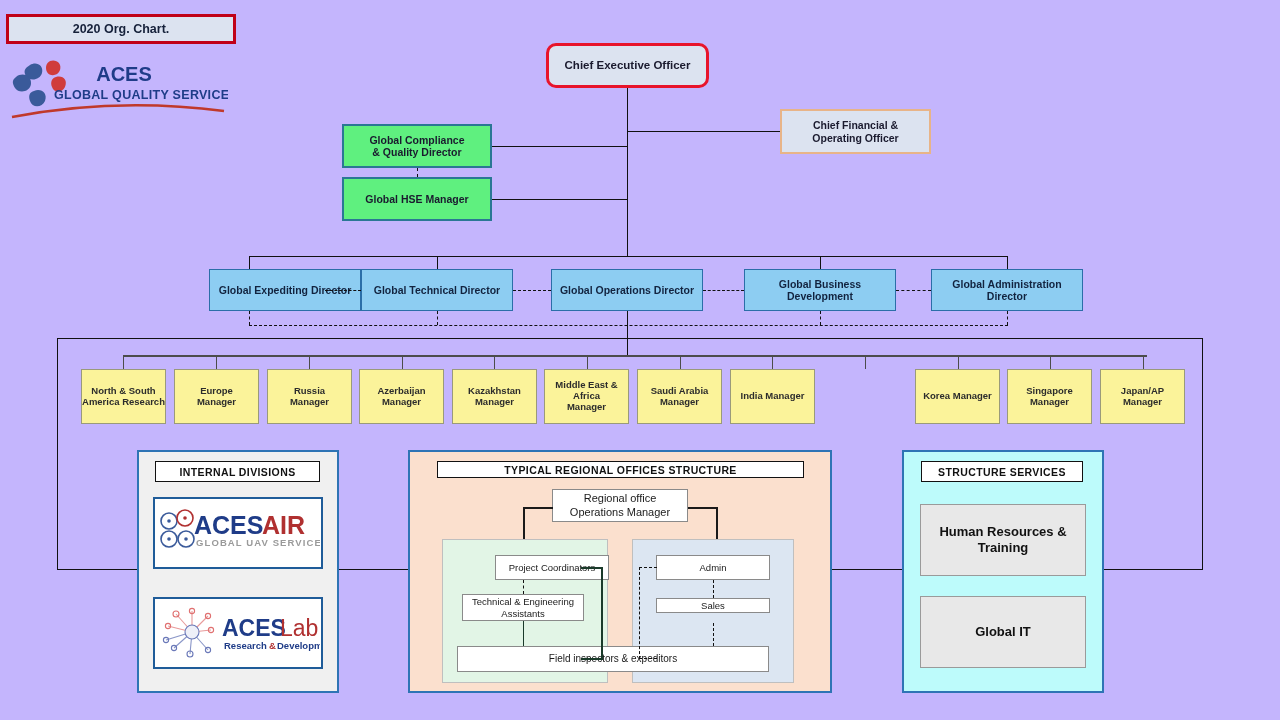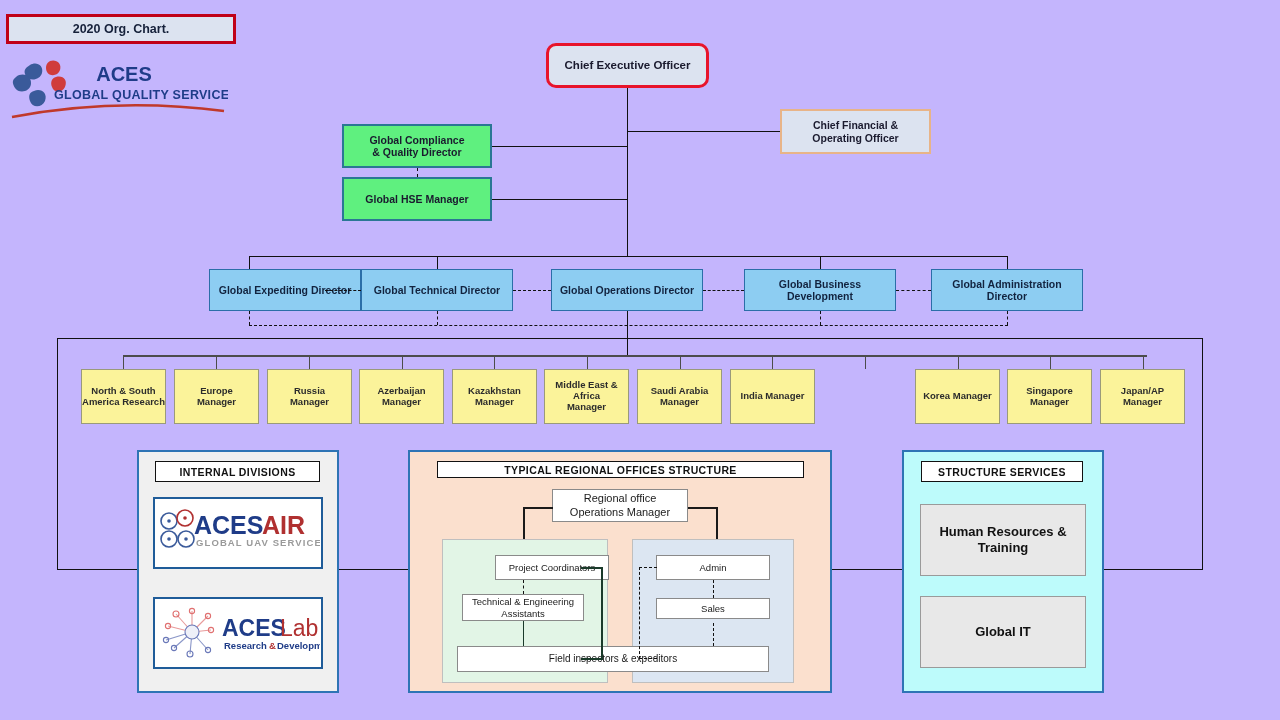--- a/index.html
+++ b/index.html
@@ -426,21 +426,21 @@
   </div>
   <div class="white-box" style="left:462px; top:594px; width:122px; height:27px;">
     <span>
       <span style="display:block">Technical &amp; Engineering</span>
       <span style="display:block">Assistants</span>
     </span>
   </div>
   <div class="white-box" style="left:656px; top:555px; width:114px; height:25px;">
     <span>Admin</span>
   </div>
-  <div class="white-box" style="left:656px; top:598px; width:114px; height:21px;text-align:center;">
+  <div class="white-box" style="left:656px; top:598px; width:114px; height:15px;text-align:center;">
     <span>Sales</span>
   </div>
   <div class="white-box" style="left:457px; top:646px; width:312px; height:26px; font-size:10px;">
     <span>Field inspectors &amp; expeditors</span>
   </div>
 
   <div class="vdash" style="left:523px; top:580px; height:14px;"></div>
   <div class="dark-line" style="left:523px; top:621px; width:1.4px; height:25px; background:#1a3a2a;"></div>
   <div class="dark-line" style="left:581px; top:567px; width:22px; height:1.6px; background:#1a3a2a;"></div>
   <div class="dark-line" style="left:601px; top:567px; width:1.6px; height:92px; background:#1a3a2a;"></div>

